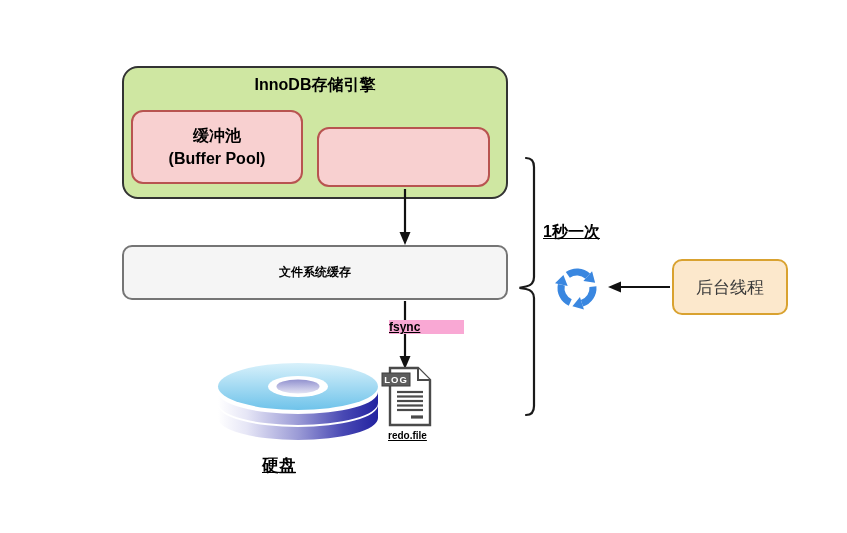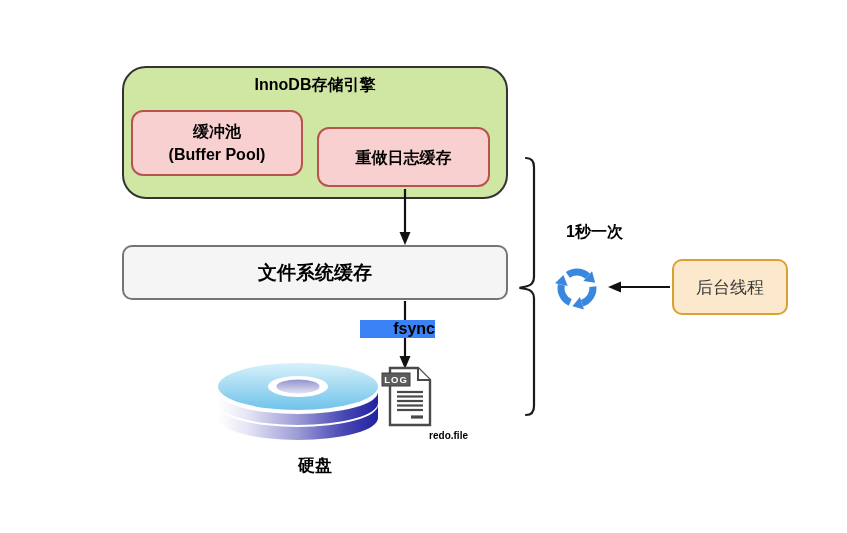--- a/index.html
+++ b/index.html
@@ -4,42 +4,42 @@
 <style>
   html,body{margin:0;padding:0;background:#fff;}
   .canvas{
     position:relative;width:847px;height:533px;background:#ffffff;
     font-family:"Liberation Sans","DejaVu Sans",sans-serif;overflow:hidden;
   }
   .box{position:absolute;box-sizing:border-box;display:flex;flex-direction:column;
        align-items:center;justify-content:center;text-align:center;z-index:1;}
   .innodb{
     left:122px;top:66px;width:386px;height:133px;
-    background:#cfe7a2;border:2.5px solid #333333;border-radius:24px;
+    background:#cfe7a2;border:2.5px solid #333333;border-radius:16px;
     justify-content:flex-start;
   }
   .innodb-title{margin-top:7px;font-size:16px;font-weight:bold;color:#000;}
   .pink{
     background:#f8d0d0;border:2px solid #b85450;border-radius:12px;
     font-size:16px;font-weight:bold;color:#000;line-height:23px;
   }
-  .bufferpool{left:131px;top:110px;width:172px;height:66px;}
+  .bufferpool{left:131px;top:110px;width:172px;height:74px;}
   .redobuffer{left:317px;top:127px;width:173px;height:60px;}
   .pagecache{
     left:122px;top:245px;width:386px;height:55px;
     background:#f5f5f5;border:2px solid #757575;border-radius:10px;
-    font-size:19px;font-weight:bold;color:#000;line-height:23px;
+    font-size:12px;font-weight:bold;color:#000;line-height:23px;
   }
   .threadbox{
     left:672px;top:259px;width:116px;height:56px;
     background:#fce8cc;border:2.5px solid #d9a230;border-radius:10px;
     font-size:17px;font-weight:400;color:#3c3c3c;font-family:Liberation Serif, serif;
   }
-  .lbl{position:absolute;color:#000;font-weight:bold;text-align:right;z-index:3;}
-  .lbl-fsync{left:360px;top:320px;width:75px;font-size:16px;background:#3b82f6;}
+  .lbl{position:absolute;color:#000;font-weight:bold;text-align:left;z-index:3;text-decoration:underline;}
+  .lbl-fsync{left:389px;top:320px;width:75px;font-size:12px;background:#f9a8d4;}
   .lbl-interval{left:543px;top:222px;width:80px;font-size:16px;}
   .lbl-redofile{left:388px;top:430px;width:80px;font-size:10px;}
   .lbl-disk{left:262px;top:454px;width:70px;font-size:17px;}
   svg.abs{position:absolute;z-index:2;pointer-events:none;}
   .overlay{left:0;top:0;}
   .disk-svg{left:217px;top:362px;}
   .log-svg{left:380px;top:365px;}
   .refresh-svg{left:549px;top:260px;}
 </style>
 </head>
@@ -50,21 +50,20 @@
   <div class="box innodb">
     <div class="innodb-title">InnoDB存储引擎</div>
   </div>
 
   <div class="box pink bufferpool">
     <div>缓冲池</div>
     <div>(Buffer Pool)</div>
   </div>
 
   <div class="box pink redobuffer">
-    <div>重做日志缓存</div>
   </div>
 
   <div class="box pagecache">
     <div>文件系统缓存</div>
   </div>
 
   <div class="box threadbox">
     <div>后台线程</div>
   </div>
 

